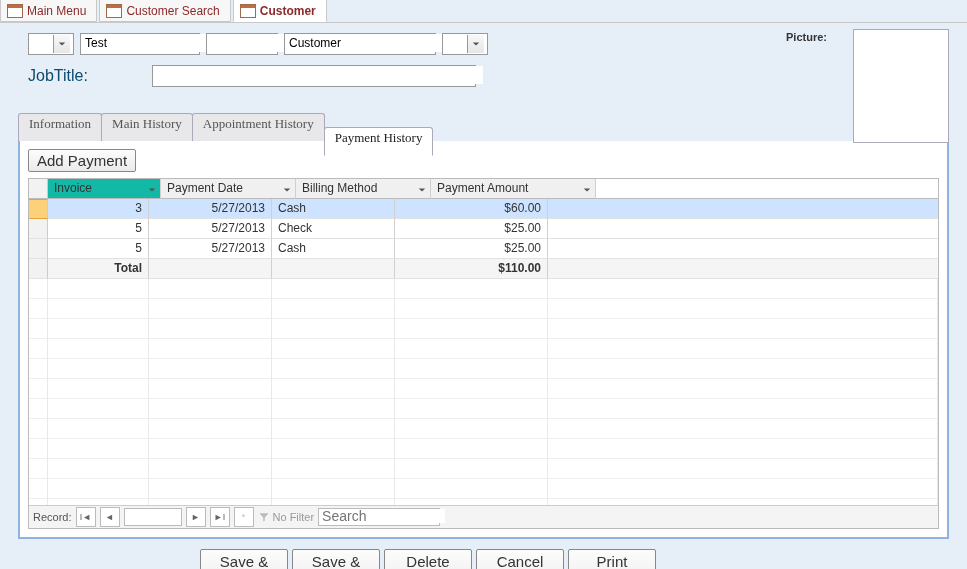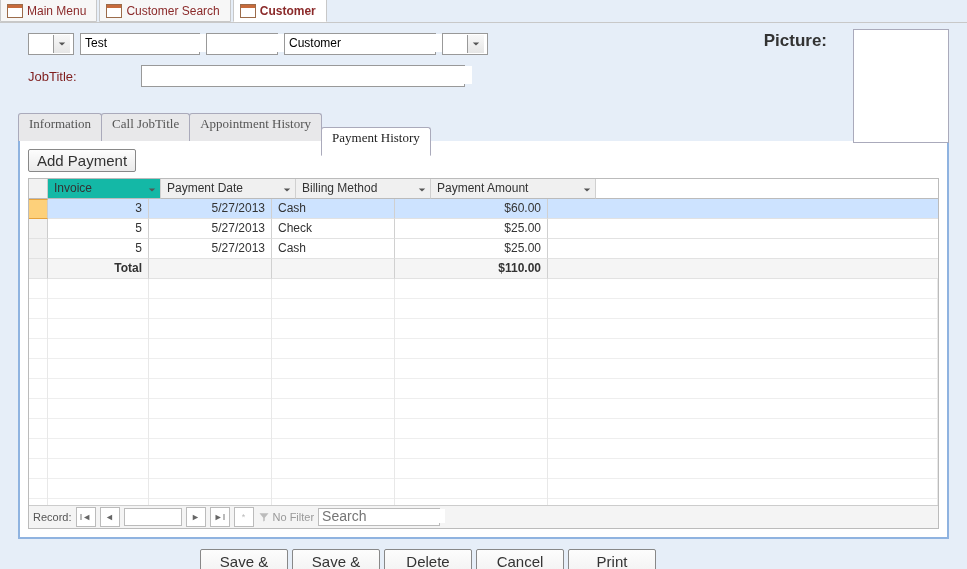--- a/index.html
+++ b/index.html
@@ -99,26 +99,26 @@
   height: 18px;
   padding: 0 4px;
   font-size: 12px;
 }
 .jobtitle-row {
   display: flex;
   align-items: center;
   margin-top: 10px;
   gap: 10px;
 }
-.jobtitle-row label { font-size: 13px; color: #7f1d1d;}
+.jobtitle-row label { font-size: 16px; color: #0c4a6e;}
 .picture-label {
   position: absolute;
   top: 8px;
   right: 140px;
-  font-size: 17px;
+  font-size: 11px;
   font-weight: bold;
 }
 .picture-box {
   position: absolute;
   top: 6px;
   right: 18px;
   width: 94px;
   height: 112px;
   background: #fff;
   border: 1px solid #aab;
@@ -368,21 +368,21 @@
     </div>
   </div>
 
   <div class="picture-label">Picture:</div>
   <div class="picture-box"></div>
 </div>
 
 <div class="tab-control">
   <div class="inner-tabs">
     <div class="inner-tab">Information</div>
-    <div class="inner-tab">Call JobTitle</div>
+    <div class="inner-tab">Main History</div>
     <div class="inner-tab">Appointment History</div>
     <div class="inner-tab active">Payment History</div>
   </div>
 
   <div class="tab-page">
     <div>
       <span class="btn">Add Payment</span>
     </div>
 
     <div class="datasheet">

